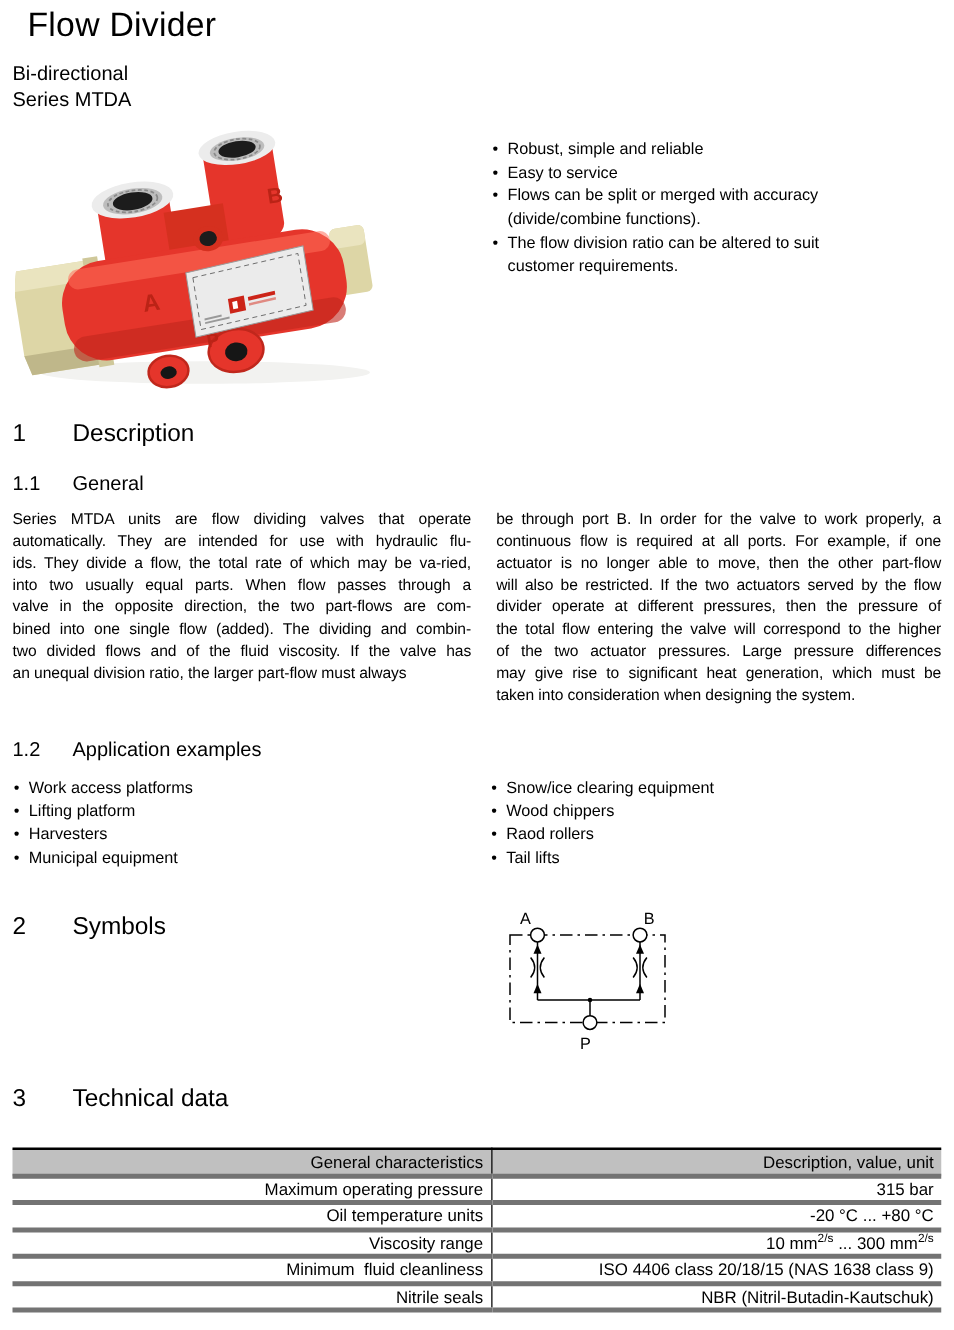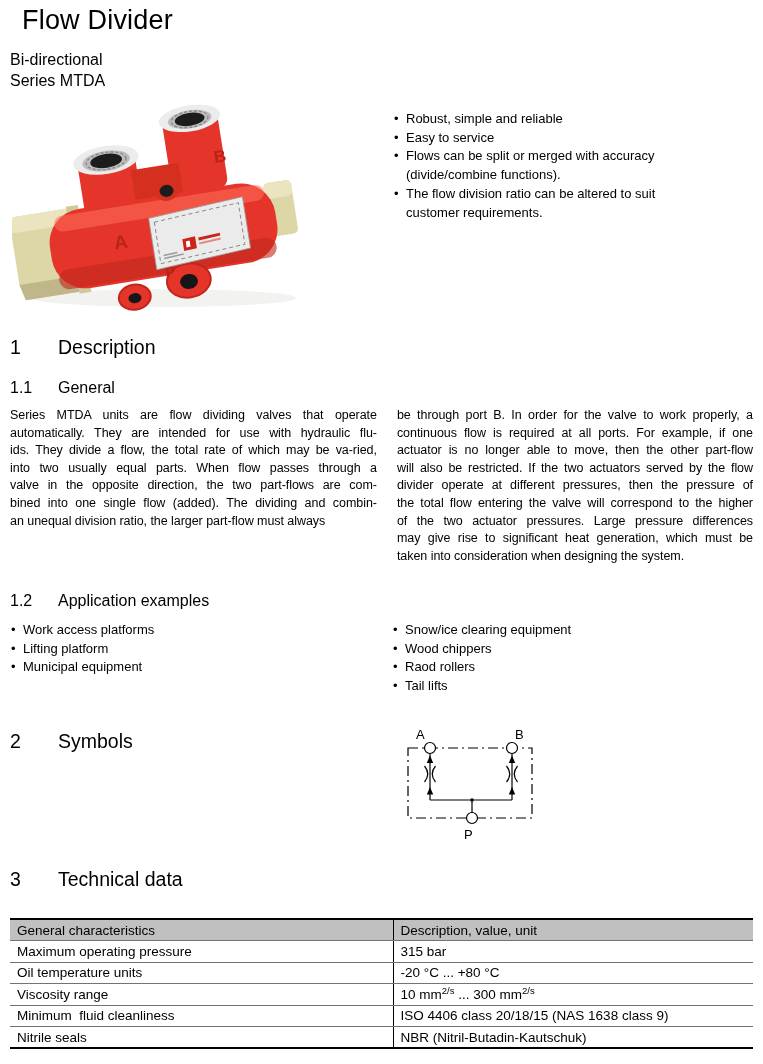--- a/index.html
+++ b/index.html
@@ -28,22 +28,22 @@
   .tline { text-align:justify; text-align-last:justify; white-space:normal; }
   .tline-last { text-align:left; text-align-last:left; }
 
   .app-cols { position:absolute; left:10px; top:621px; width:743px; display:flex; gap:10px; }
   .app-cols .col-left { width:372px; }
 
   .symbol-diagram { position:absolute; left:397px; top:708px; width:190px; height:135px; }
 
   .tech-table { position:absolute; left:10px; top:918px; width:743px; border-collapse:collapse;
                 font-size:13.5px; border-top:2px solid #000; border-bottom:2px solid #000; }
-  .tech-table th, .tech-table td { height:21.5px; padding:1px 6px 1px 7px; text-align:left;
-                font-weight:400; border-bottom:1px solid #737373; vertical-align:middle; }
+  .tech-table th, .tech-table td { height:21.5px; padding:1px 6px 1px 7px; text-align:right;
+                font-weight:400; border-bottom:4px solid #737373; vertical-align:middle; }
   .tech-table th { background:#c0c0c0; }
   .tech-table th:first-child, .tech-table td:first-child { width:383px; border-right:1px solid #000; white-space:pre-wrap; }
   .tech-table sup { font-size:9.5px; line-height:0; vertical-align:super; }
 
   svg text { font-family:"Liberation Sans", sans-serif; }
 </style>
 </head>
 <body>
 
 <div class="page">
@@ -130,20 +130,21 @@
   </div>
 
   <div class="two-col" style="top:407px;">
     <div class="col-text col-left">
         <div class="tline">Series MTDA units are flow dividing valves that operate</div>
         <div class="tline">automatically. They are intended for use with hydraulic flu-</div>
         <div class="tline">ids. They divide a flow, the total rate of which may be va-ried,</div>
         <div class="tline">into two usually equal parts. When flow passes through a</div>
         <div class="tline">valve in the opposite direction, the two part-flows are com-</div>
         <div class="tline">bined into one single flow (added). The dividing and combin-</div>
+        <div class="tline">two divided flows and of the fluid viscosity. If the valve has</div>
         <div class="tline tline-last">an unequal division ratio, the larger part-flow must always</div>
       </div>
     <div class="col-text col-right">
         <div class="tline">be through port B. In order for the valve to work properly, a</div>
         <div class="tline">continuous flow is required at all ports. For example, if one</div>
         <div class="tline">actuator is no longer able to move, then the other part-flow</div>
         <div class="tline">will also be restricted. If the two actuators served by the flow</div>
         <div class="tline">divider operate at different pressures, then the pressure of</div>
         <div class="tline">the total flow entering the valve will correspond to the higher</div>
         <div class="tline">of the two actuator pressures. Large pressure differences</div>
@@ -153,20 +154,21 @@
   </div>
 
   <div class="sec-h2" style="top:592px;">
     <span class="sec-num">1.2</span><span>Application examples</span>
   </div>
 
   <div class="app-cols">
     <div class="col-left">
         <div class="bullet-item">Work access platforms</div>
         <div class="bullet-item">Lifting platform</div>
+        <div class="bullet-item">Harvesters</div>
         <div class="bullet-item">Municipal equipment</div>
       </div>
     <div class="col-right">
         <div class="bullet-item">Snow/ice clearing equipment</div>
         <div class="bullet-item">Wood chippers</div>
         <div class="bullet-item">Raod rollers</div>
         <div class="bullet-item">Tail lifts</div>
       </div>
   </div>
 

